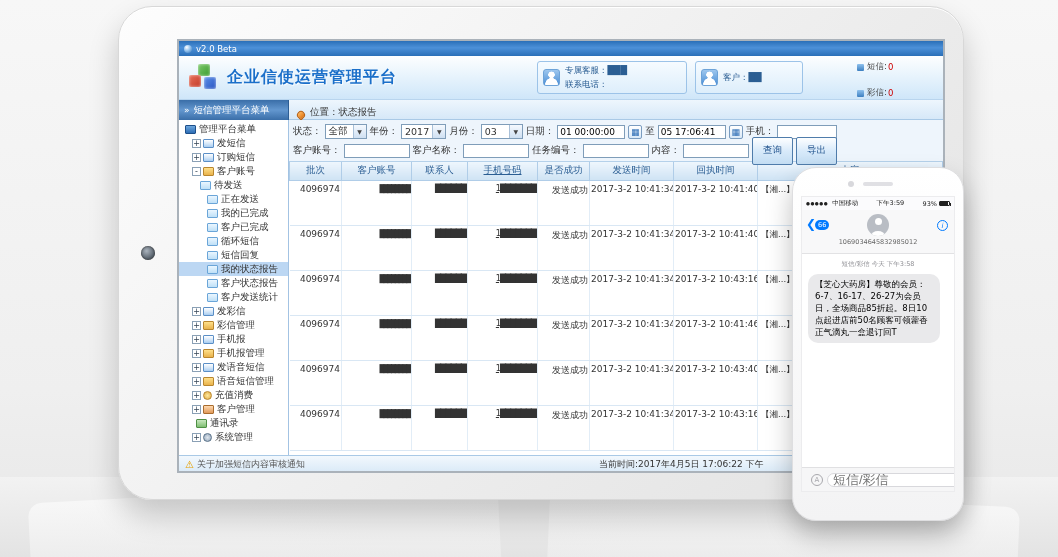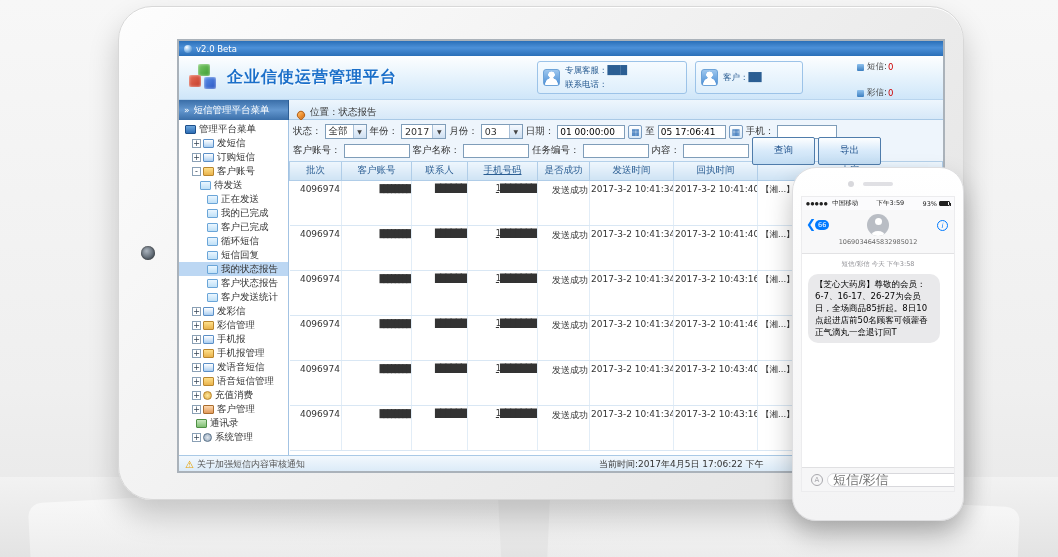--- a/index.html
+++ b/index.html
@@ -97,21 +97,21 @@
   .fsel .tx { min-width:24px; padding-right:3px; }
   .fsel .ar { width:13px; height:13px; background:linear-gradient(#f5f9fe,#cfe0f2);
     border-left:1px solid #a9c0d8; font-size:6px; display:flex; align-items:center;
     justify-content:center; color:#444; }
   .tin { height:14px; border:1px solid #7f9db9; font-size:9px; padding:0 2px;
     font-family:"DejaVu Sans","Liberation Sans",sans-serif; }
   .w-date { width:68px; } .w-sm { width:60px; } .w-md { width:66px; }
   .calbtn { width:14px; height:14px; border:1px solid #7a9cc0; border-radius:2px;
     background:linear-gradient(#fff,#d9e9f8); font-size:9px; line-height:12px; text-align:center;
     color:#2d6db5; cursor:pointer; }
-  .btn { height:28px; padding:0 21px; font-size:9.5px; border:1px solid #4f7cab; border-radius:2px;
+  .btn { height:28px; padding:0 10px; font-size:9.5px; border:1px solid #4f7cab; border-radius:2px;
     background:linear-gradient(#fdfeff,#d8eafa 50%,#c3ddf3); color:#1c4f8a; cursor:pointer;
     font-family:Liberation Serif, serif; }
 
   table.grid { border-collapse:collapse; table-layout:fixed; width:100%; }
   .grid th { height:18px; background:linear-gradient(#eef6fd,#cfe3f4); border:1px solid #b0cde8;
     border-top:none; font-size:9.5px; font-weight:normal; color:#2b5e93; padding:0; overflow:hidden; }
   .grid td { border-right:1px solid #e2edf7; border-bottom:1px solid #d9e7f4; font-size:9px;
     color:#333; vertical-align:top; padding:3px 1px; text-align:right; white-space:nowrap;
     overflow:hidden; height:45px; }
   .grid td.k-content { white-space:normal; text-align:left; font-size:8.5px; line-height:1.25; padding-left:3px; }

